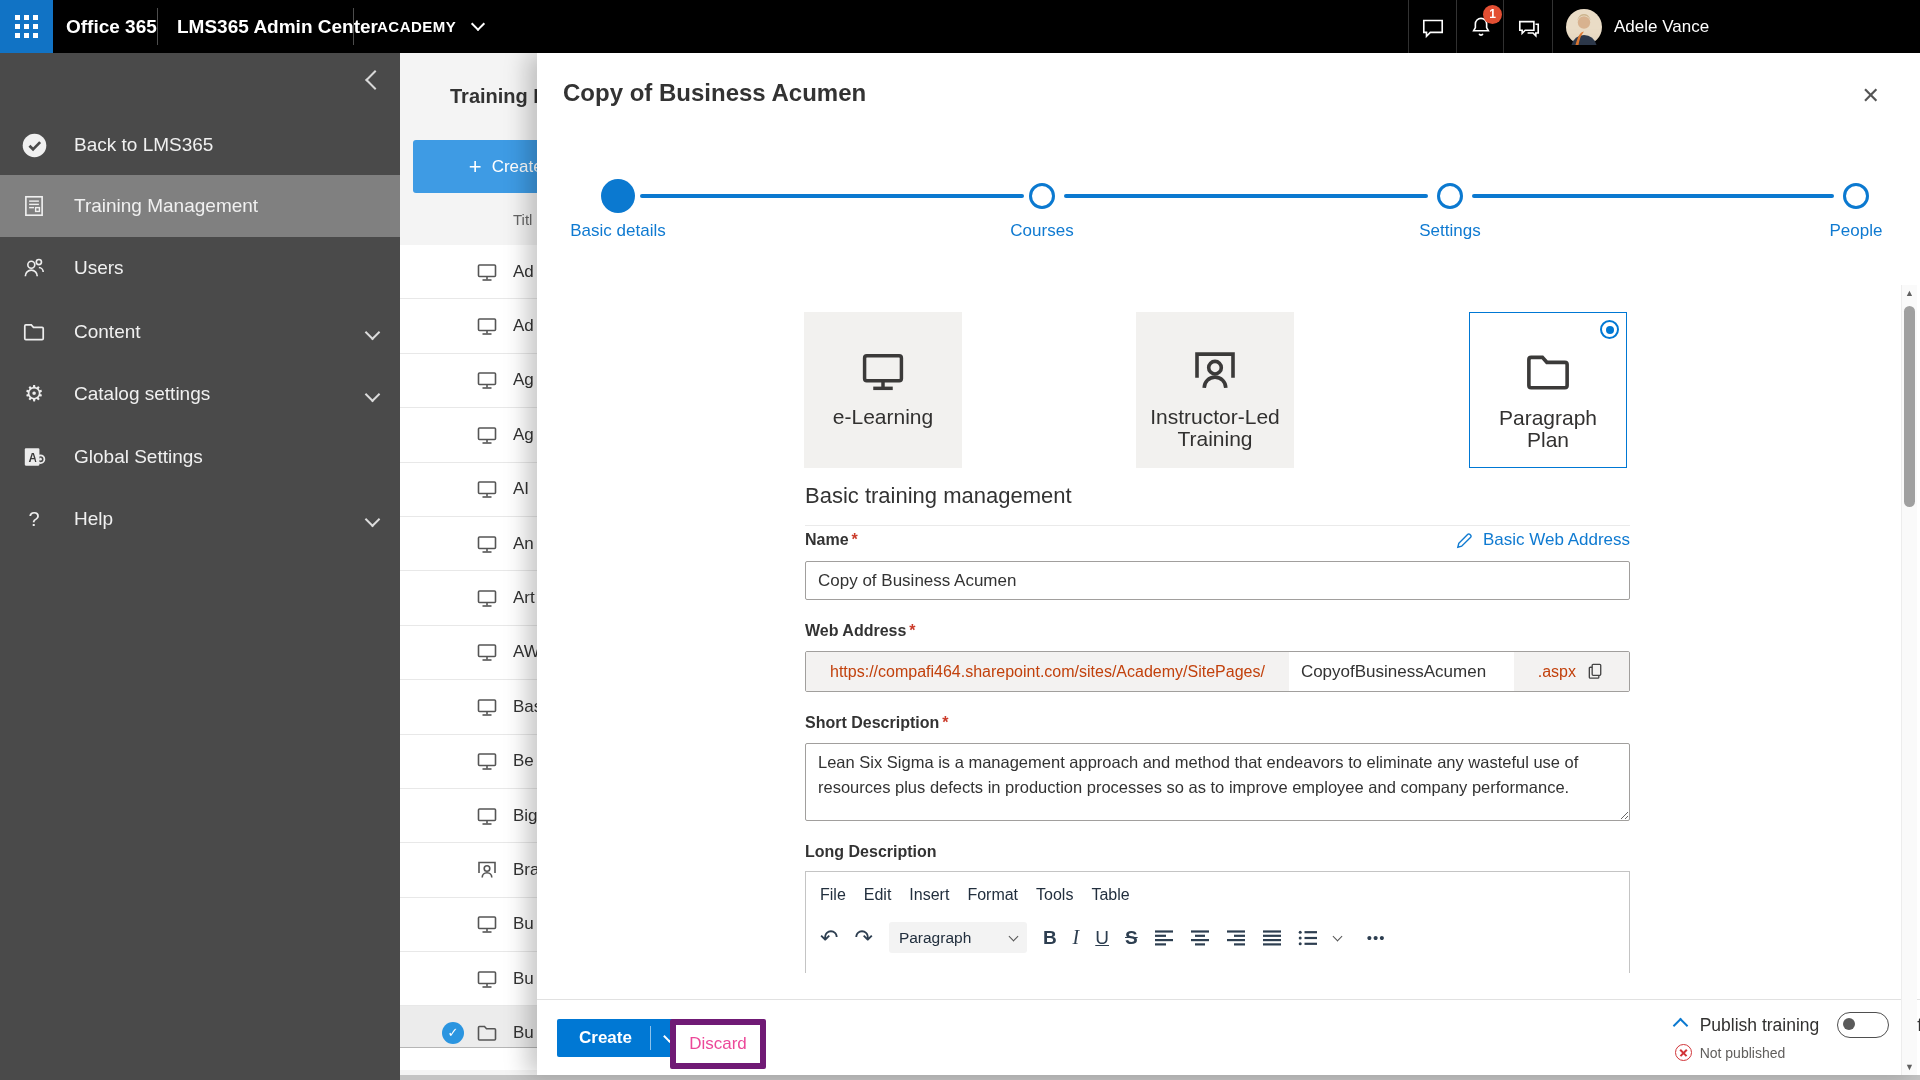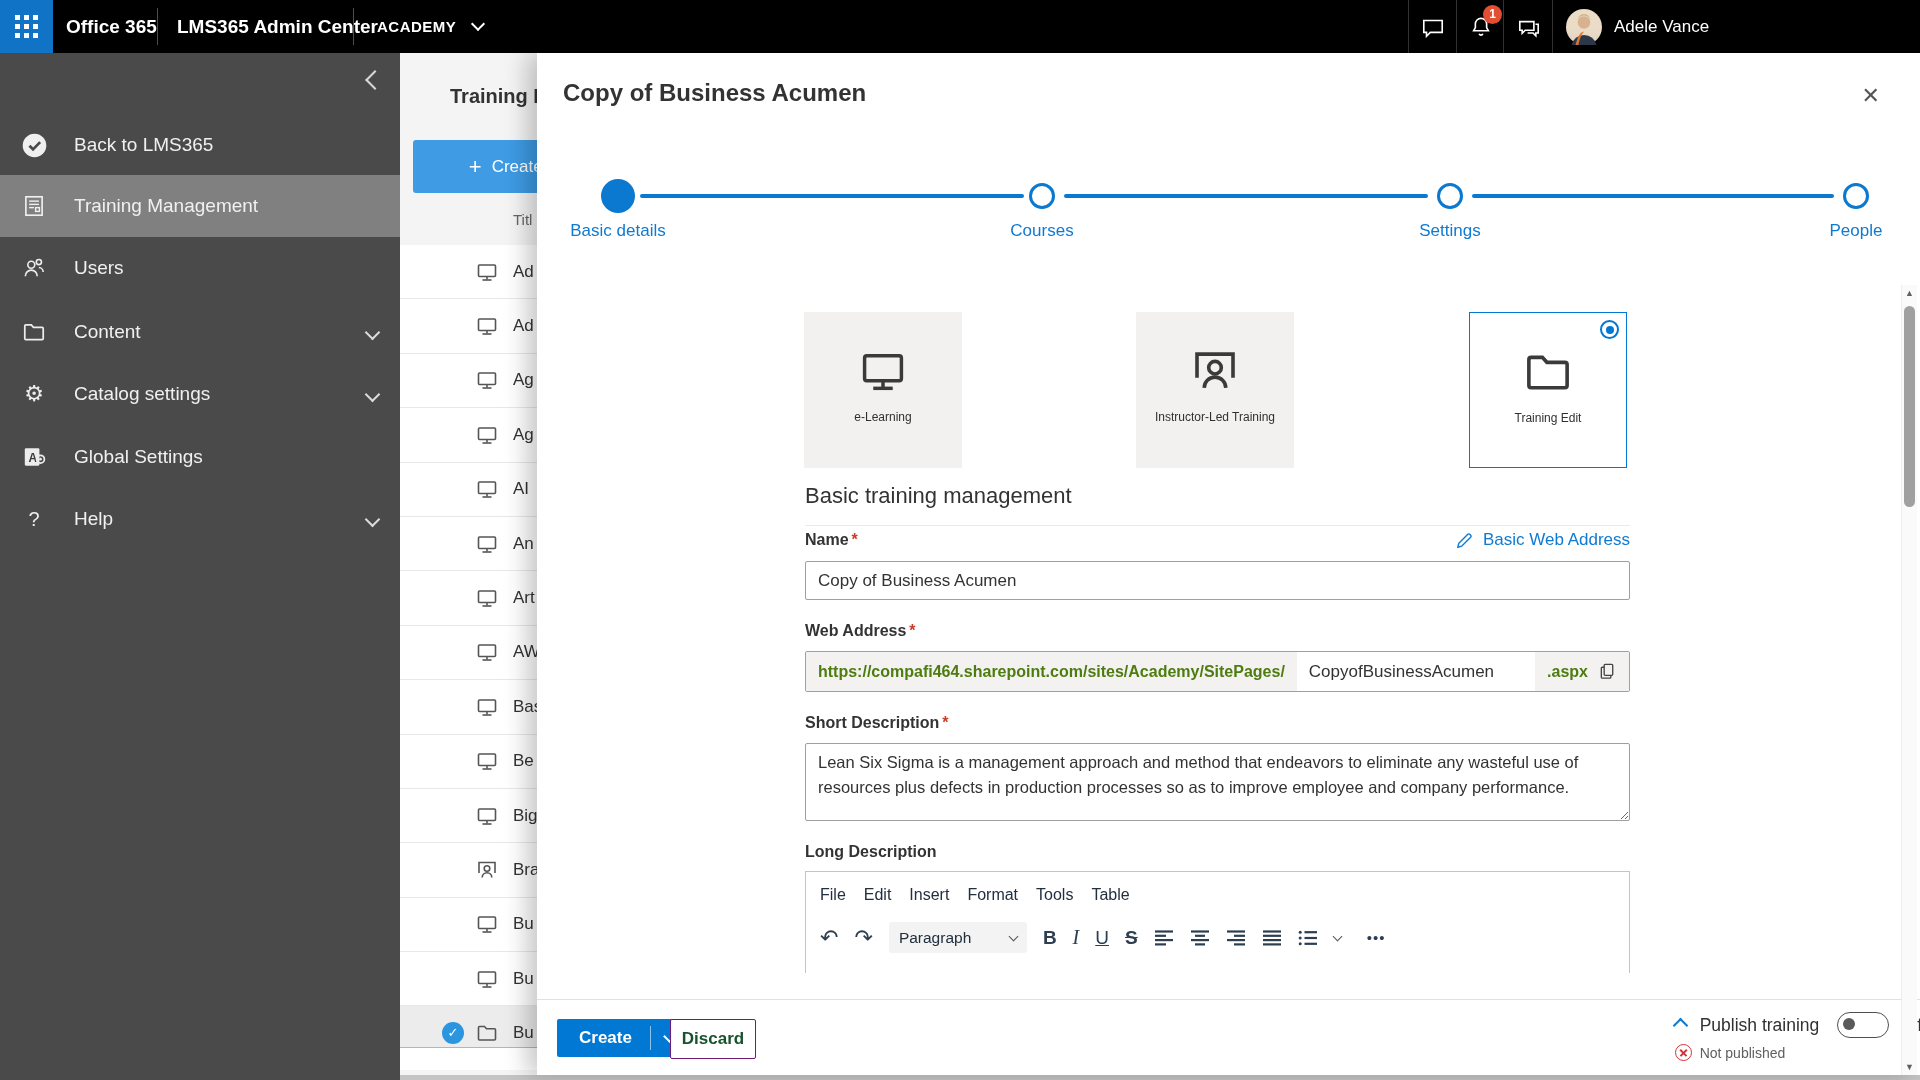--- a/index.html
+++ b/index.html
@@ -58,35 +58,35 @@
   
   .step-line{position:absolute;height:4px;background:#0b79d0;top:141px;border-radius:2px;}
   .step-circle{position:absolute;border-radius:50%;background:#fff;border:3px solid #0b79d0;width:26px;height:26px;box-sizing:border-box;}
   .step-circle.current{width:34px;height:34px;background:#0b79d0;border:none;}
   .step-label{position:absolute;top:168px;width:200px;text-align:center;font-size:17px;color:#0f7ad1;cursor:pointer;}
   
   .type-card{position:absolute;top:259px;width:158px;height:156px;background:#f2f1ef;cursor:pointer;
     display:flex;flex-direction:column;align-items:center;box-sizing:border-box;}
   .type-card.selected{background:#fff;border:1.5px solid #0078d4;}
   .type-card .t-ic{margin-top:30px;height:58px;display:flex;align-items:center;}
-  .type-card .t-lbl{font-size:12px;color:#323130;text-align:center;line-height:22px;margin-top:6px;width:130px;}
+  .type-card .t-lbl{font-size:21px;color:#323130;text-align:center;line-height:22px;margin-top:6px;width:130px;}
   .radio{position:absolute;right:7px;top:7px;width:19px;height:19px;border:2px solid #0078d4;border-radius:50%;box-sizing:border-box;}
   .radio i{position:absolute;left:3.5px;top:3.5px;width:8px;height:8px;background:#0078d4;border-radius:50%;}
   
   #form{position:absolute;left:268px;top:430px;width:825px;}
   #section-h{font-size:22px;color:#333;font-weight:400;}
   #divider{margin-top:16px;border-top:1px solid #eaeaea;}
   .fld-label{font-size:16px;font-weight:700;color:#333;}
   .req{color:#cb3b2a;font-weight:700;margin-left:3px;}
   .label-row{display:flex;justify-content:space-between;align-items:center;margin-top:4px;}
   #hide-wa{color:#0f7ad1;font-size:17px;display:flex;align-items:center;gap:9px;cursor:pointer;font-weight:400;}
   .txt-input{margin-top:11px;width:100%;height:39px;box-sizing:border-box;border:1px solid #a19f9d;border-radius:2px;
     font-size:17px;color:#333;padding:0 12px;font-family:inherit;background:#fff;}
   .wa-group{margin-top:11px;display:flex;height:39px;border:1px solid #a19f9d;border-radius:2px;overflow:hidden;background:#fff;}
-  .wa-prefix,.wa-suffix{background:#f3f2f1;color:#4d7c0f;font-size:16px;display:flex;align-items:center;padding:0 12px;white-space:nowrap;flex:none;font-weight:bold;}
+  .wa-prefix,.wa-suffix{background:#f3f2f1;color:#c2410c;font-size:16px;display:flex;align-items:center;padding:0 24px;white-space:nowrap;flex:none;}
   .wa-mid{flex:1;border:none;outline:none;font-size:17px;color:#333;padding:0 12px;font-family:inherit;min-width:0;}
   .wa-suffix{gap:10px;}
   textarea.sd{margin-top:11px;width:100%;height:78px;box-sizing:border-box;border:1px solid #a19f9d;border-radius:2px;
     font-size:16.5px;line-height:25px;color:#333;padding:6px 12px;font-family:inherit;resize:vertical;}
   
   #editor{margin-top:10px;border:1px solid #c4c4c4;border-bottom:none;height:101px;overflow:hidden;background:#fff;}
   #ed-menubar{display:flex;gap:18px;padding:14px 0 0 14px;font-size:16px;color:#222f3e;}
   #ed-menubar span{cursor:pointer;}
   #ed-toolbar{display:flex;align-items:center;gap:16px;padding:18px 0 0 14px;color:#2d3e50;}
   .ed-btn{cursor:pointer;display:flex;align-items:center;font-size:19px;color:#2d3e50;}
@@ -100,22 +100,22 @@
   .b-strike{text-decoration:line-through;font-weight:600;}
   .list-chev .chev{width:6px;height:6px;border-width:1.5px;color:#555;margin-top:-2px;}
   
   #footer{position:absolute;left:0;bottom:0;width:1365px;height:75px;background:#fff;border-top:1px solid #e1e1e1;padding-left:47px;}
   #btn-create{position:absolute;left:20px;top:19px;height:38px;background:#0078d4;border-radius:2px;color:#fff;
     display:flex;align-items:center;cursor:pointer;}
   #btn-create .lbl{font-size:17px;font-weight:600;padding:0 18px 0 22px;}
   #btn-create .split{width:1px;height:24px;background:rgba(255,255,255,.55);}
   #btn-create .dd{padding:0 14px;display:flex;align-items:center;}
   #btn-create .chev{width:7px;height:7px;border-width:2px;margin-top:-3px;}
-  #btn-discard{position:absolute;left:133px;top:19px;height:38px;width:84px;background:#fff;border:1px solid #701a75;
-    border-radius:2px;color:#14532d;font-size:17px;font-weight:700;display:flex;align-items:center;justify-content:center;cursor:pointer;}
+  #btn-discard{position:absolute;left:133px;top:19px;height:38px;width:84px;background:#fff;border:6px solid #701a75;
+    border-radius:2px;color:#ec4899;font-size:17px;font-weight:400;display:flex;align-items:center;justify-content:center;cursor:pointer;}
   #publish-box{position:absolute;right:22px;top:12px;text-align:left;}
   #publish-row{display:flex;align-items:center;gap:14px;}
   #pub-chev{color:#0b79d0;cursor:pointer;display:flex;}
   #pub-chev .chev{width:9px;height:9px;border-width:2.5px;}
   #pub-lbl{font-size:17.5px;color:#323130;}
   #toggle{width:50px;height:24px;border:1px solid #4f4f4f;border-radius:13px;position:relative;cursor:pointer;margin-left:4px;}
   #toggle .knob{position:absolute;left:5px;top:5px;width:12px;height:12px;border-radius:50%;background:#5a5a5a;}
   #toggle-state{font-size:18px;color:#333;}
   #pub-status{display:flex;align-items:center;gap:8px;margin-top:6px;}
   #ns-icon{width:15px;height:15px;border:1.5px solid #d13438;border-radius:50%;position:relative;flex:none;}
@@ -499,21 +499,21 @@
   </div>
   <div class="type-card selected" style="left:932px">
     <span class="radio">
         <i></i>
       </span>
     <span class="t-ic" style="color:#3b3a39">
         <svg width="54" height="54">
           <use href="#i-folder"></use>
         </svg>
       </span>
-    <span class="t-lbl">Training Edit</span>
+    <span class="t-lbl">Paragraph Plan</span>
   </div>
 
   <div id="form">
     <div id="section-h">Basic training management</div>
     <div id="divider"></div>
 
     <div class="label-row">
       <span>
         <span class="fld-label">Name</span><span class="req">*</span>
       </span>

